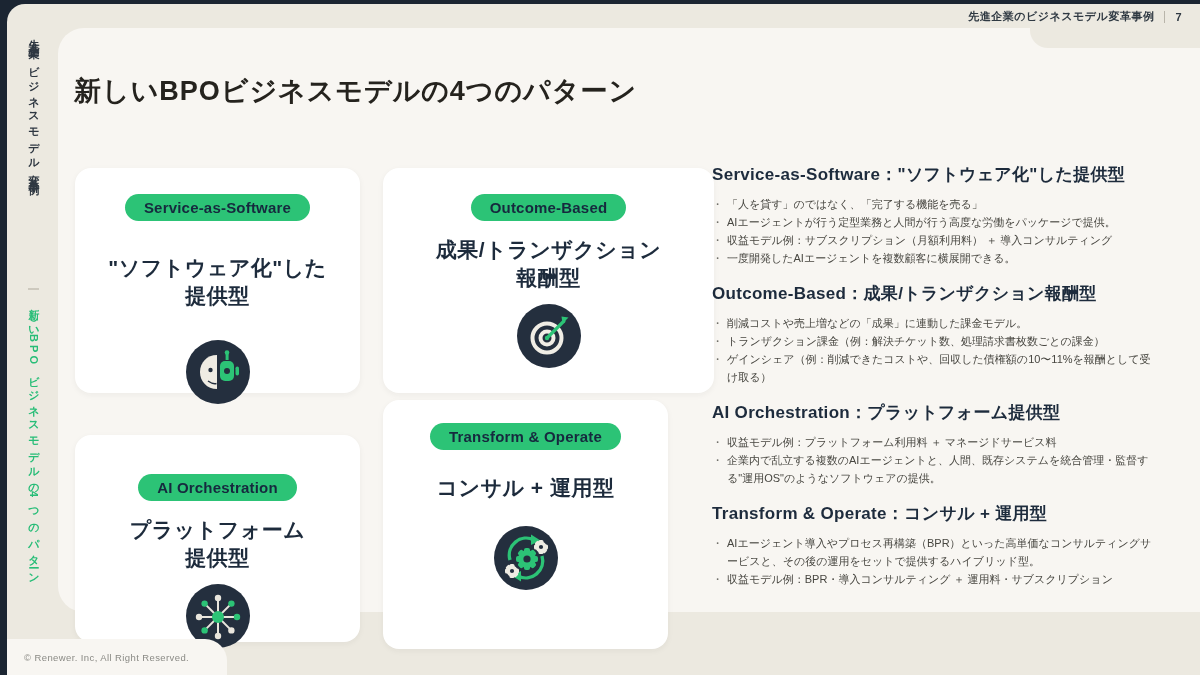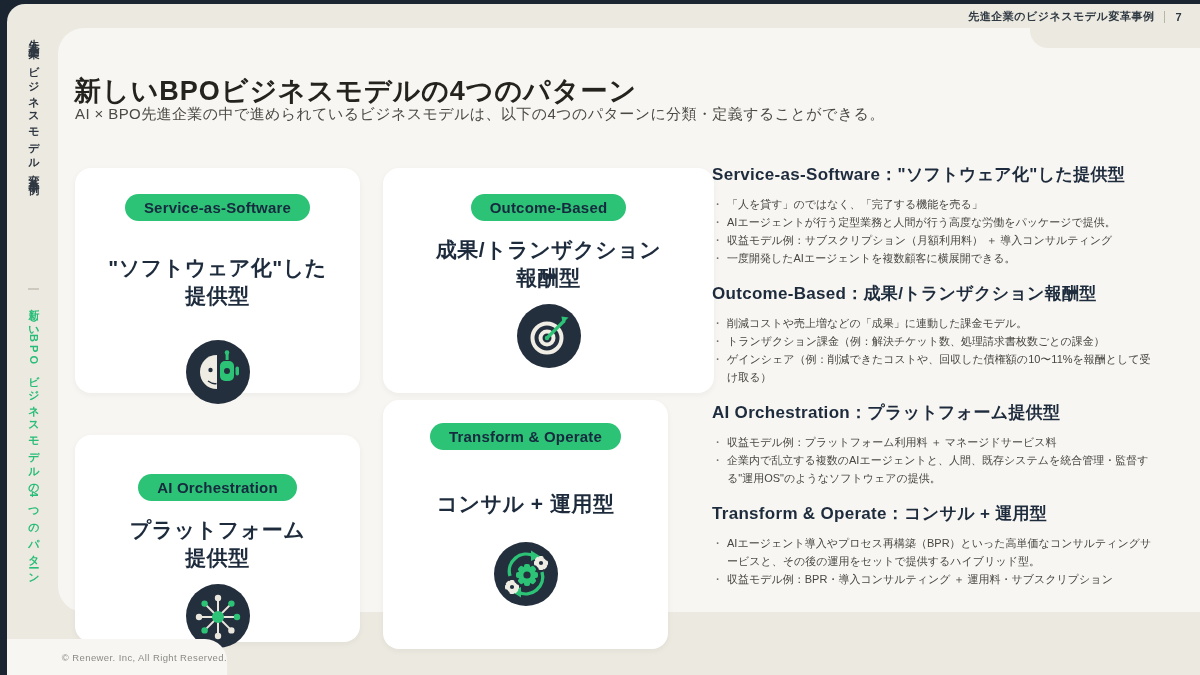--- a/index.html
+++ b/index.html
@@ -11,21 +11,21 @@
 
   
   .panel{position:absolute;left:58px;top:28px;width:1142px;height:584px;background:#F8F6F2;border-radius:26px 0 0 26px;}
   .notch{position:absolute;top:28px;right:0;width:170px;height:20px;background:#ECE9E0;border-bottom-left-radius:18px;}
 
   .page-header{position:absolute;top:9px;right:18px;display:flex;align-items:center;gap:10px;
                font-size:11px;font-weight:bold;color:#2F3942;letter-spacing:.5px;}
   .hdr-divider{width:1px;height:12px;background:#B9B5AA;}
 
   .footer-tab{position:absolute;left:7px;bottom:0;width:220px;height:36px;background:#F8F6F2;
-              border-top-right-radius:22px;display:flex;align-items:center;padding-left:17px;box-sizing:border-box;justify-content:flex-end;}
+              border-top-right-radius:22px;display:flex;align-items:center;padding-left:17px;box-sizing:border-box;}
   .footer-text{font-size:9.5px;color:#8A8A85;letter-spacing:.4px;}
 
   
   .side-label{position:absolute;writing-mode:vertical-rl;text-orientation:mixed;
               font-size:11px;font-weight:bold;letter-spacing:3px;}
   .side-dark{left:26px;top:30px;color:#2E3741;}
   .side-green{left:26px;top:300px;color:#27BD77;}
   .side-divider{position:absolute;left:28px;top:288px;width:11px;height:2px;background:#CDC9BE;}
 
   .title{position:absolute;left:74px;top:55px;font-size:27px;font-weight:bold;color:#25231E;letter-spacing:1px;}
@@ -35,21 +35,21 @@
   .card{position:absolute;background:#FFFFFF;border-radius:16px;box-sizing:border-box;
         display:flex;flex-direction:column;align-items:center;box-shadow:0 2px 6px rgba(40,40,35,.05);}
   .card1{left:75px;top:168px;width:285px;height:225px;padding-top:26px;gap:18px;}
   .card2{left:383px;top:168px;width:331px;height:225px;padding-top:26px;}
   .card3{left:75px;top:400px;width:285px;height:207px;padding-top:39px;margin-top:35px;}
   .card4{left:383px;top:400px;width:285px;height:249px;padding-top:23px;}
   .pill{background:#2CC376;color:#16293E;font-weight:bold;font-size:15px;padding:5px 19px;border-radius:999px;letter-spacing:.2px;}
   .card-title{margin-top:15px;font-size:21px;font-weight:bold;color:#1D2B3C;text-align:center;
               line-height:1.32;white-space:pre-line;letter-spacing:.5px;}
   .icon-wrap{margin-top:13px;}
-  .card4 .card-title{margin-top:40px;}
+  .card4 .card-title{margin-top:24px;}
   .card4 .icon-wrap{margin-top:24px;}
 
   
   .details{position:absolute;left:712px;top:163px;width:444px;}
   .section h3{margin:0 0 9px;font-size:17px;color:#1D2B3C;letter-spacing:.3px;}
   .section ul{list-style:none;margin:0 0 15px;padding:0;}
   .section li{position:relative;padding-left:15px;font-size:11px;line-height:1.64;color:#474640;}
   .section li::before{content:"・";position:absolute;left:0;color:#6D6C66;}
 </style>
 </head>
@@ -65,21 +65,20 @@
     <span>先進企業のビジネスモデル変革事例</span>
     <span class="hdr-divider"></span>
     <span>7</span>
   </div>
 
   <div class="side-label side-dark">先進企業のビジネスモデル変革事例</div>
   <div class="side-divider"></div>
   <div class="side-label side-green">新しいBPOビジネスモデルの4つのパターン</div>
 
   <h1 class="title">新しいBPOビジネスモデルの4つのパターン</h1>
-  <div class="subtitle">AI × BPO先進企業の中で進められているビジネスモデルは、以下の4つのパターンに分類・定義することができる。</div>
 
   <div class="card card1">
     <div class="pill">Service-as-Software</div>
     <div class="card-title">"ソフトウェア化"した
 提供型</div>
     <div class="icon-wrap">
       <svg width="64" height="64" viewBox="0 0 64 64">
         <circle cx="32" cy="32" r="32" fill="#242F3E"></circle>
         <path d="M31 15 C21 15 14 22.5 14 32 C14 41.5 21 49 31 49 Z" fill="#EFECE3"></path>
         <circle cx="24.5" cy="30" r="2.2" fill="#242F3E"></circle>

